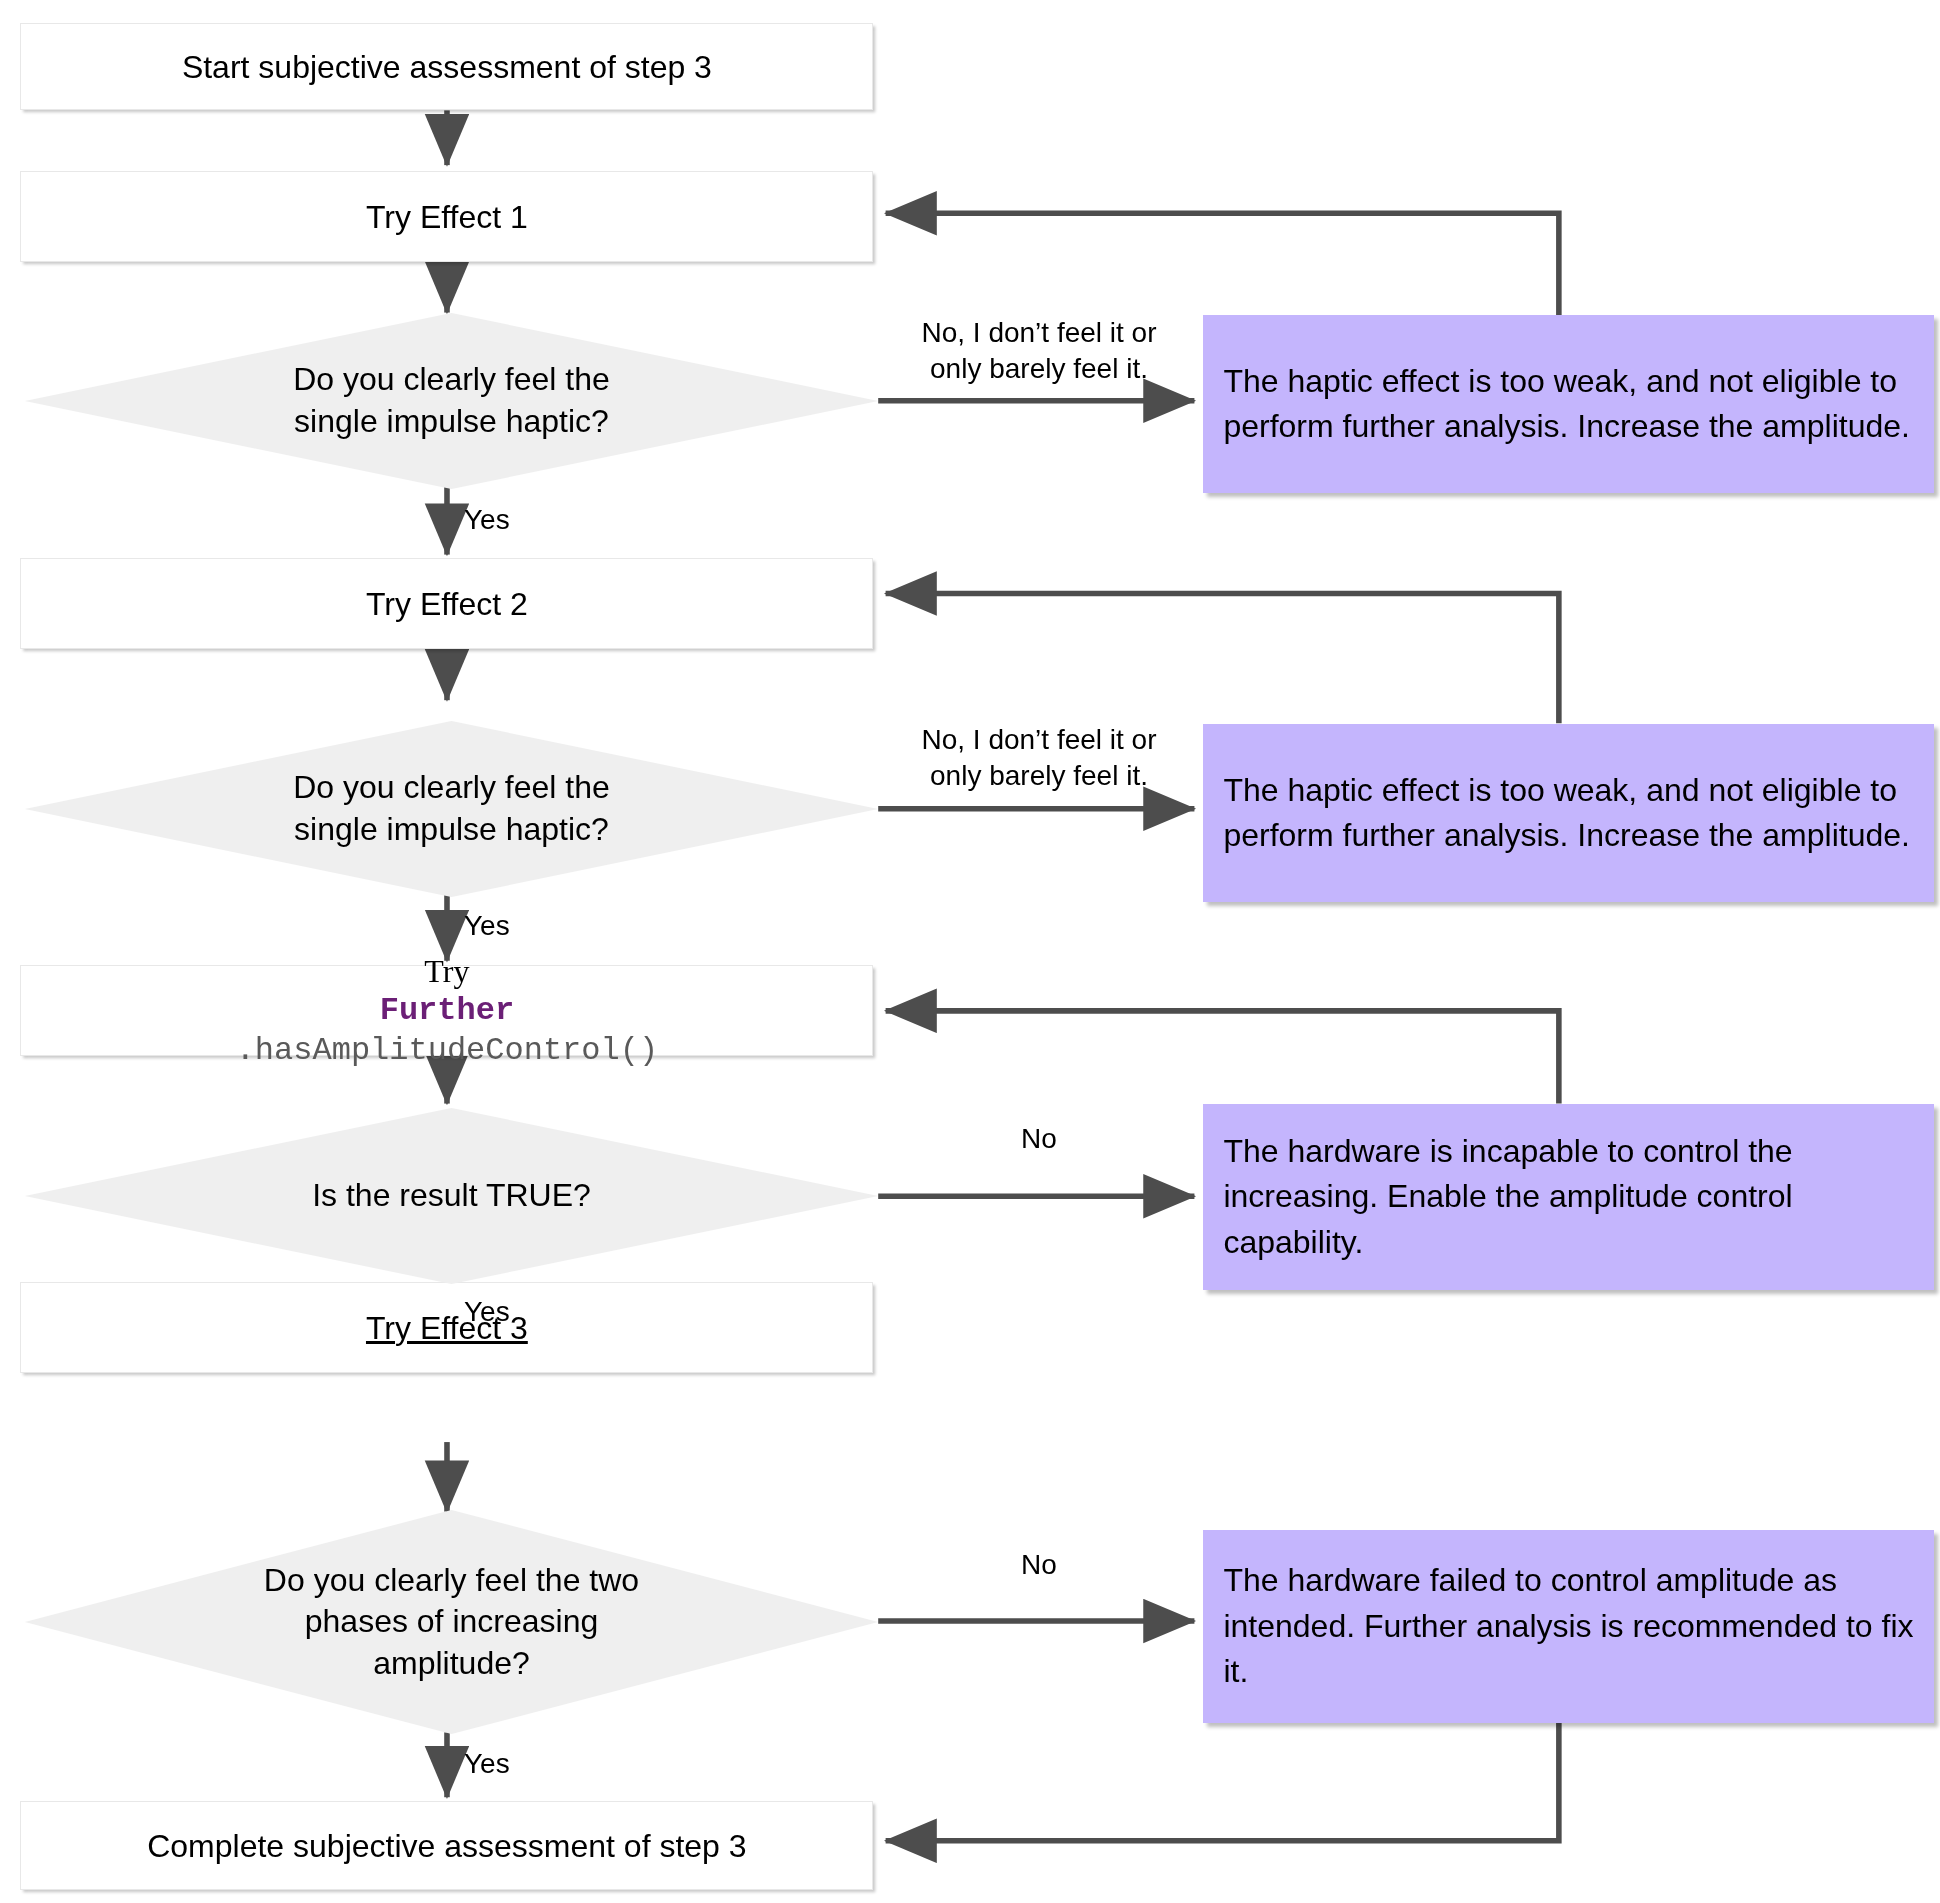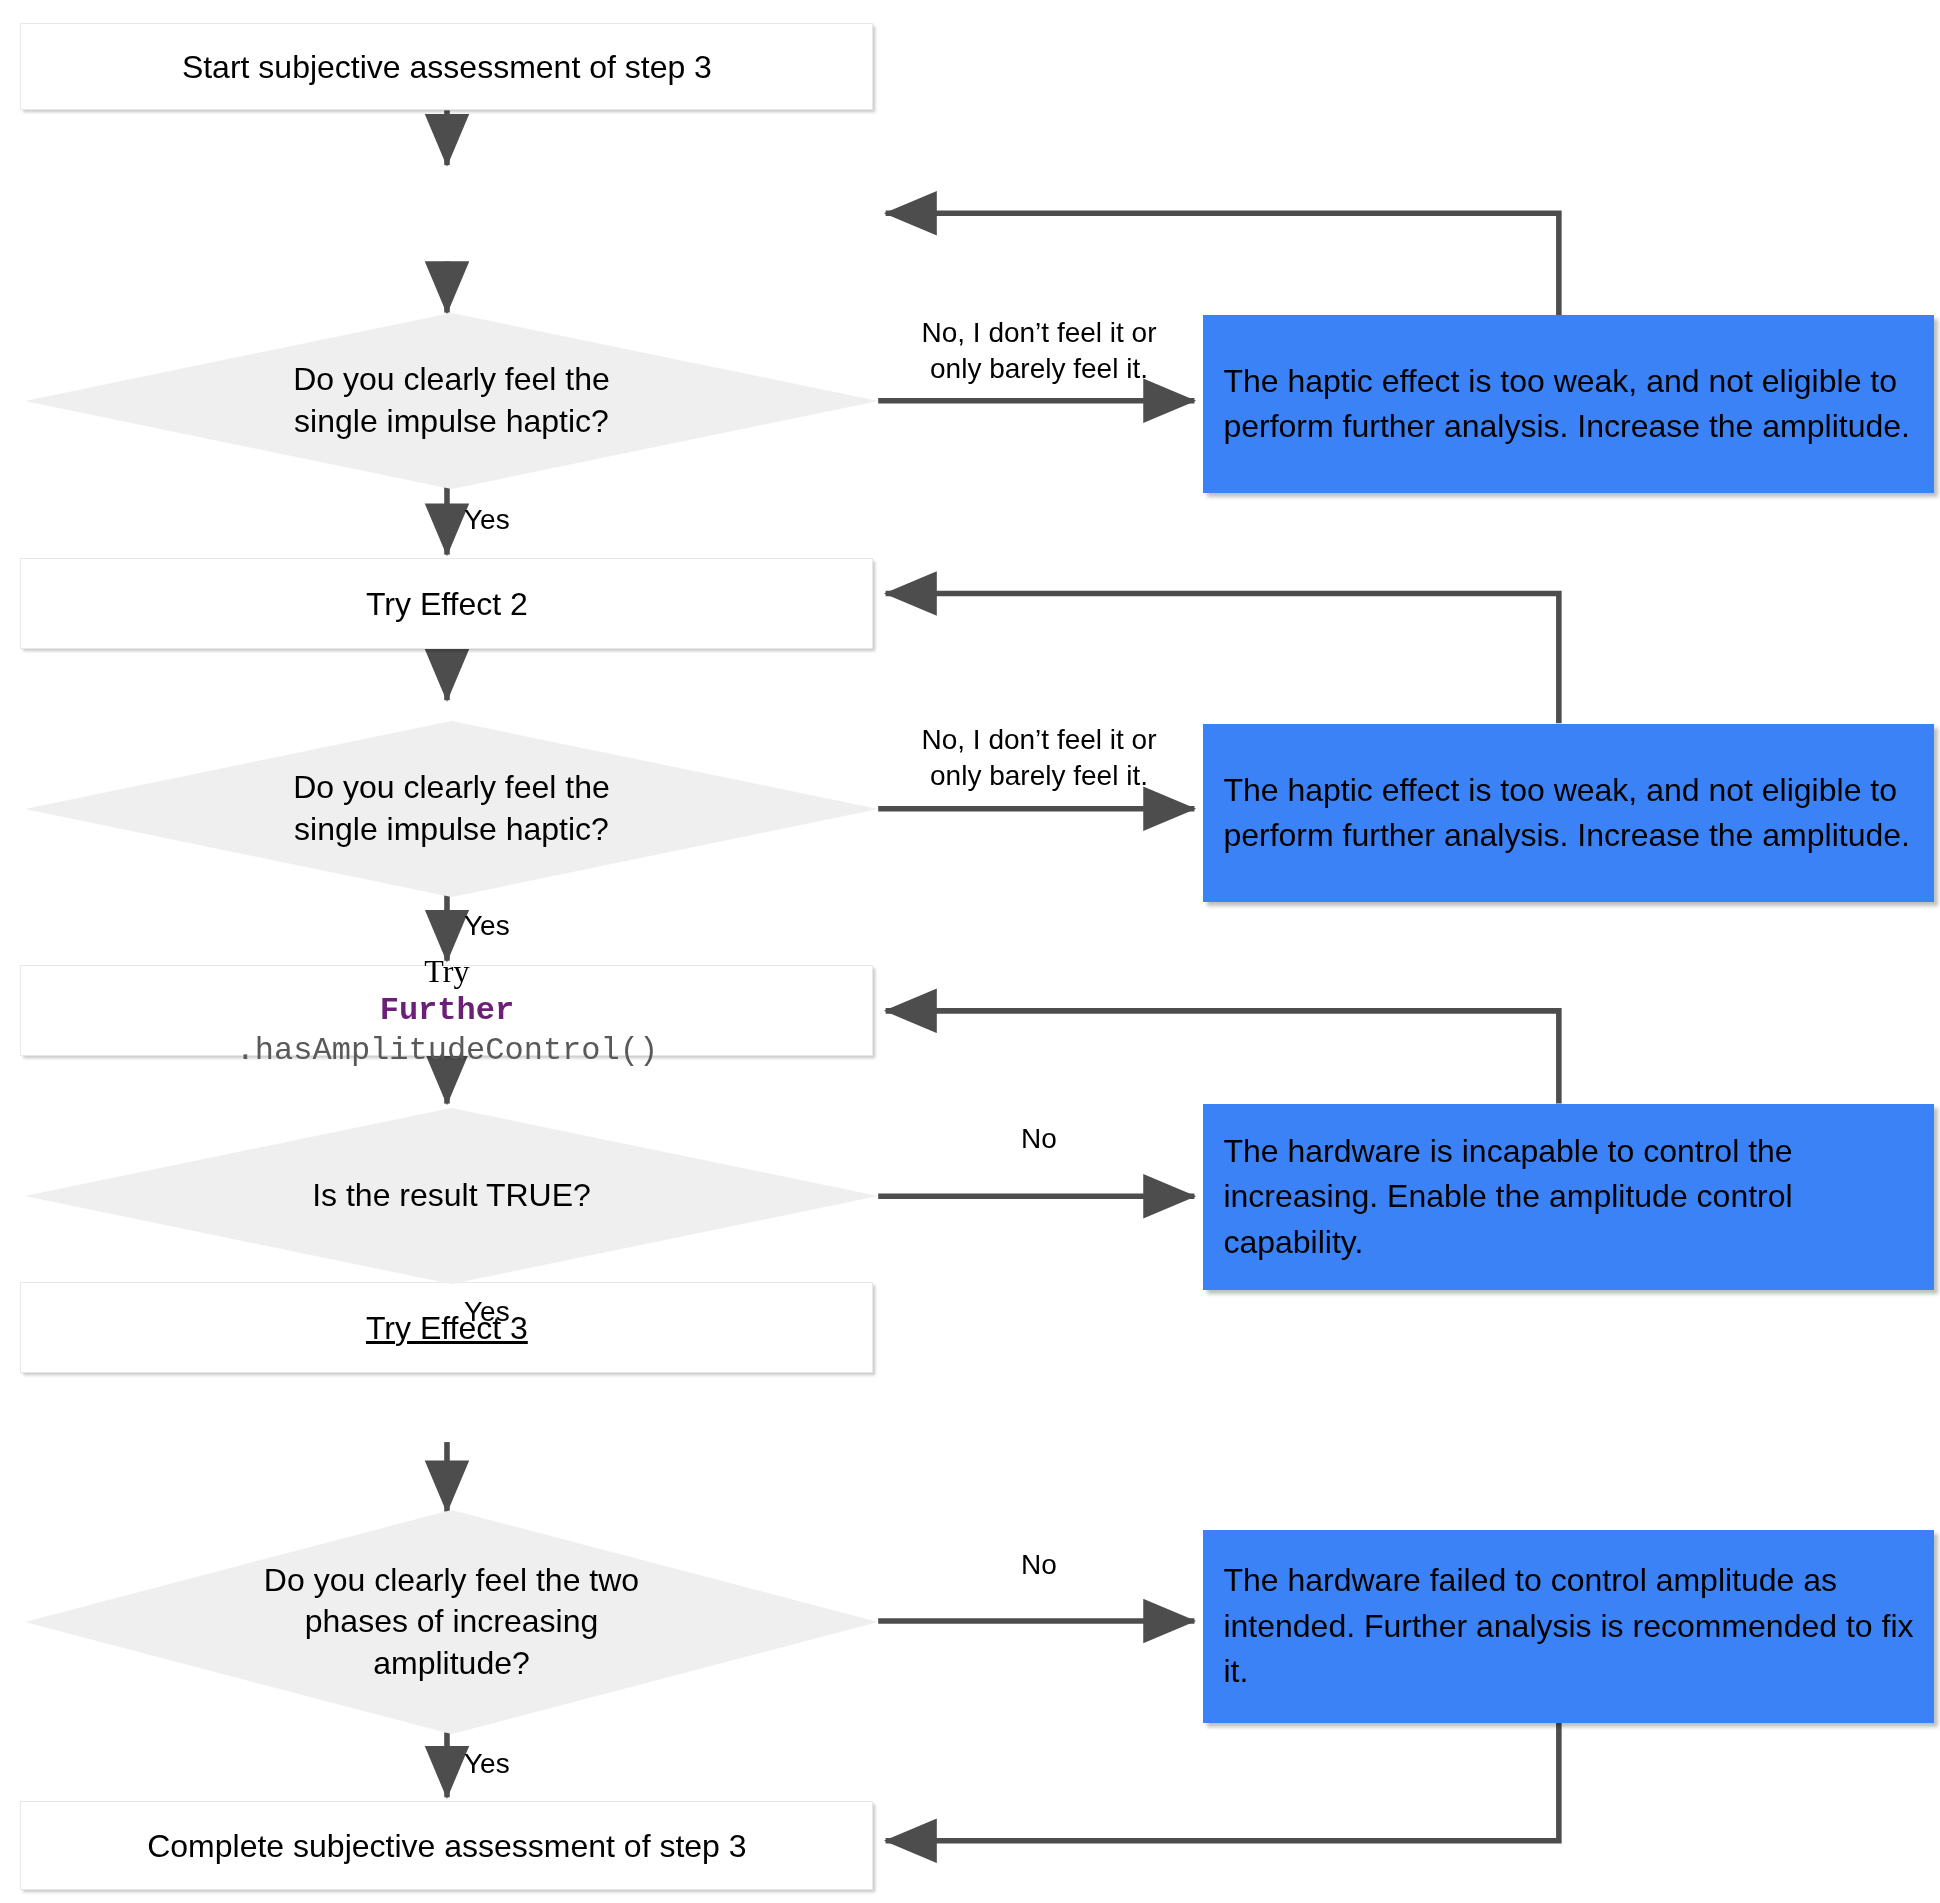--- a/index.html
+++ b/index.html
@@ -49,21 +49,21 @@
     text-align:center;
     color:#000000;
     font-size:32px;
     line-height:1.3;
     pointer-events:none;
   }
   
   .note{
     position:absolute;
     box-sizing:border-box;
-    background:#3b82f6;
+    background:#c4b5fd;
     box-shadow:3.7px 3.7px 3.7px rgba(0,0,0,0.25);
     color:#000000;
     font-size:32px;
     line-height:1.42;
     padding:18.6px 20.4px;
     display:flex;
     align-items:center;
   }
   
   .elabel{
@@ -146,20 +146,23 @@
       <path d="M1681,1858 L1681,1985 L955,1985" marker-end="url(#arrow)"></path>
 
       <path d="M482,1868 L482,1938" marker-end="url(#arrow)"></path>
     </g>
   </svg>
 
   <div class="node proc" style="left:20.4px;top:23px;width:853px;height:87px;">
     <span>Start subjective assessment of step 3</span>
   </div>
 
+  <div class="node proc" style="left:20.4px;top:171px;width:853px;height:91px;">
+    <span>Try Effect 1</span>
+  </div>
 
   <div class="node proc" style="left:20.4px;top:558px;width:853px;height:91px;">
     <span>Try Effect 2</span>
   </div>
 
   <div class="node proc codebox" style="left:20.4px;top:965px;width:853px;height:91px;flex-direction:column;">
     <span class="code-try">Try </span>
       <span class="code-cls">Further</span>
       <span class="code-mth">.hasAmplitudeControl()</span>
   </div>

